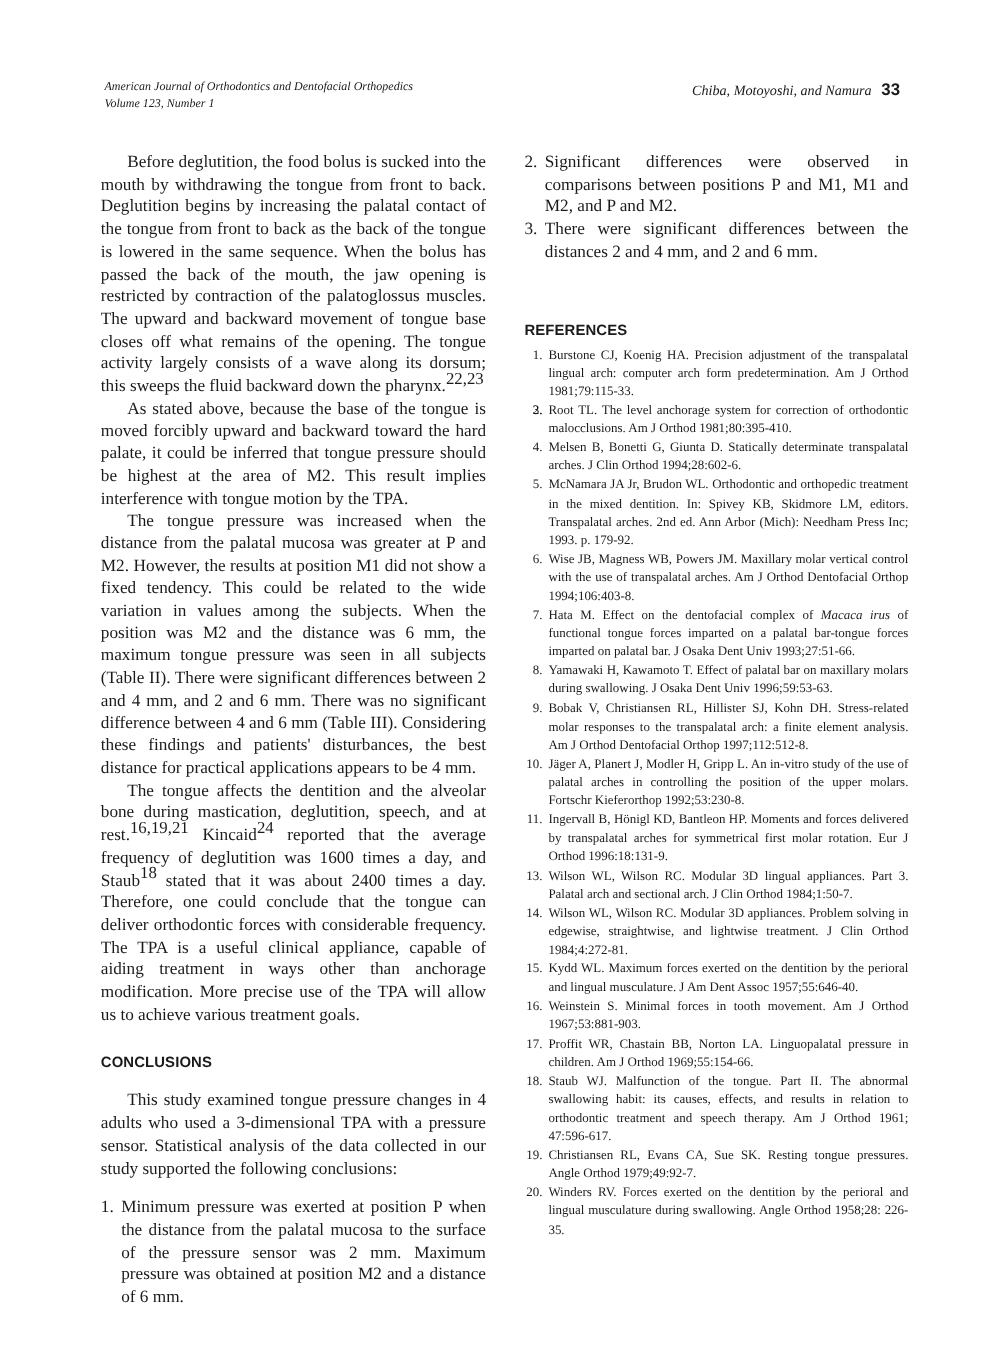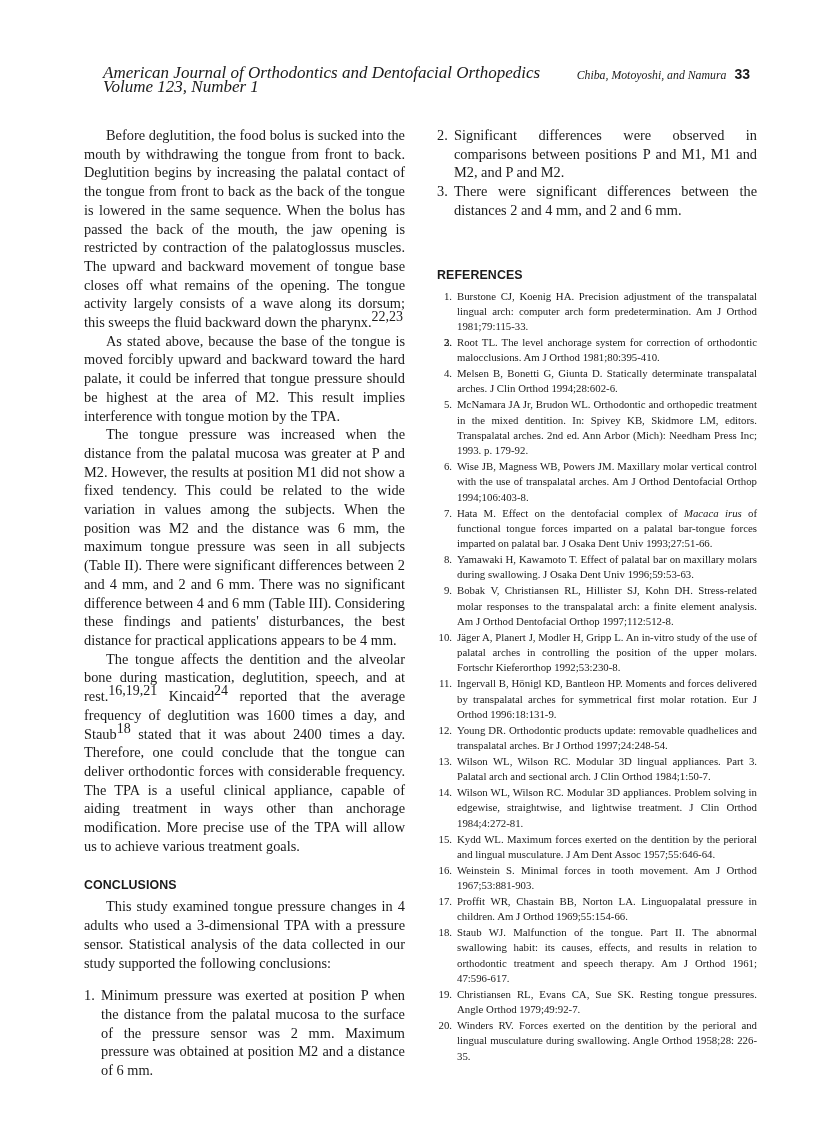--- a/index.html
+++ b/index.html
@@ -1,28 +1,28 @@
 <!DOCTYPE html>
 <html><head>
 <meta charset="utf-8">
 <style>
   html,body{margin:0;padding:0;background:#fff;}
   body{width:838px;height:1122px;position:relative;overflow:hidden;color:#1a1a1a;
        font-family:"Liberation Serif","DejaVu Serif",serif;}
-  .hdr-left{position:absolute;left:103px;top:66px;font-style:italic;font-size:17px;line-height:14px;}
+  .hdr-left{position:absolute;left:87px;top:66px;font-style:italic;font-size:10px;line-height:14px;}
   .hdr-right{position:absolute;right:88px;top:66px;font-size:11.8px;}
   .hdr-right .auth{font-style:italic;}
   .hdr-right .pg{font-family:"Liberation Sans",sans-serif;font-weight:bold;margin-left:8px;font-size:14px;}
   .col{position:absolute;top:126px;}
   .left{left:84px;width:321px;}
   .right{left:437px;width:320px;}
   .body p{margin:0;font-size:14.35px;line-height:18.7px;text-align:justify;text-indent:22px;}
   sup{font-size:14px;line-height:0;margin-top:32px;}
   h2{font-family:"Liberation Sans",sans-serif;font-size:12.4px;font-weight:bold;margin:0;letter-spacing:0.1px;}
-  .h-concl{margin-top:23px;margin-bottom:5px;}
+  .h-concl{margin-top:23px;margin-bottom:16px;}
   .concl-list{list-style:none;margin:0;padding:0;}
   .concl-list li{position:relative;padding-left:17px;font-size:14.35px;line-height:18.7px;text-align:justify;}
   .concl-list li .n{position:absolute;left:0;top:0;}
   .left .concl-list{margin-top:14px;}
   .h-ref{margin-top:48px;margin-bottom:7px;}
   .refs{list-style:none;margin:0;padding:0;}
   .refs li{position:relative;padding-left:20px;font-size:10.8px;line-height:15.3px;text-align:justify;margin-bottom:0.6px;}
   .refs li .n{position:absolute;left:0;top:0;width:15px;text-align:right;}
   .it{font-style:italic;}
 </style>
@@ -62,23 +62,22 @@
     <li><span class="n">2.</span></li>
     <li><span class="n">3.</span><span>Root TL. The level anchorage system for correction of orthodontic malocclusions. Am J Orthod 1981;80:395-410.</span></li>
     <li><span class="n">4.</span><span>Melsen B, Bonetti G, Giunta D. Statically determinate transpalatal arches. J Clin Orthod 1994;28:602-6.</span></li>
     <li><span class="n">5.</span><span>McNamara JA Jr, Brudon WL. Orthodontic and orthopedic treatment in the mixed dentition. In: Spivey KB, Skidmore LM, editors. Transpalatal arches. 2nd ed. Ann Arbor (Mich): Needham Press Inc; 1993. p. 179-92.</span></li>
     <li><span class="n">6.</span><span>Wise JB, Magness WB, Powers JM. Maxillary molar vertical control with the use of transpalatal arches. Am J Orthod Dentofacial Orthop 1994;106:403-8.</span></li>
     <li><span class="n">7.</span><span>Hata M. Effect on the dentofacial complex of </span><span class="it">Macaca irus</span><span> of functional tongue forces imparted on a palatal bar-tongue forces imparted on palatal bar. J Osaka Dent Univ 1993;27:51-66.</span></li>
     <li><span class="n">8.</span><span>Yamawaki H, Kawamoto T. Effect of palatal bar on maxillary molars during swallowing. J Osaka Dent Univ 1996;59:53-63.</span></li>
     <li><span class="n">9.</span><span>Bobak V, Christiansen RL, Hillister SJ, Kohn DH. Stress-related molar responses to the transpalatal arch: a finite element analysis. Am J Orthod Dentofacial Orthop 1997;112:512-8.</span></li>
     <li><span class="n">10.</span><span>Jäger A, Planert J, Modler H, Gripp L. An in-vitro study of the use of palatal arches in controlling the position of the upper molars. Fortschr Kieferorthop 1992;53:230-8.</span></li>
     <li><span class="n">11.</span><span>Ingervall B, Hönigl KD, Bantleon HP. Moments and forces delivered by transpalatal arches for symmetrical first molar rotation. Eur J Orthod 1996:18:131-9.</span></li>
-    <li><span class="n">12.</span><span>Young DR. Orthodontic products update: removable quadhelices and transpalatal arches. Br J Orthod 1997;24:248-54.</span></li>
     <li><span class="n">13.</span><span>Wilson WL, Wilson RC. Modular 3D lingual appliances. Part 3. Palatal arch and sectional arch. J Clin Orthod 1984;1:50-7.</span></li>
     <li><span class="n">14.</span><span>Wilson WL, Wilson RC. Modular 3D appliances. Problem solving in edgewise, straightwise, and lightwise treatment. J Clin Orthod 1984;4:272-81.</span></li>
-    <li><span class="n">15.</span><span>Kydd WL. Maximum forces exerted on the dentition by the perioral and lingual musculature. J Am Dent Assoc 1957;55:646-64.</span></li>
+    <li><span class="n">15.</span><span>Kydd WL. Maximum forces exerted on the dentition by the perioral and lingual musculature. J Am Dent Assoc 1957;55:646-40.</span></li>
     <li><span class="n">16.</span><span>Weinstein S. Minimal forces in tooth movement. Am J Orthod 1967;53:881-903.</span></li>
     <li><span class="n">17.</span><span>Proffit WR, Chastain BB, Norton LA. Linguopalatal pressure in children. Am J Orthod 1969;55:154-66.</span></li>
     <li><span class="n">18.</span><span>Staub WJ. Malfunction of the tongue. Part II. The abnormal swallowing habit: its causes, effects, and results in relation to orthodontic treatment and speech therapy. Am J Orthod 1961; 47:596-617.</span></li>
     <li><span class="n">19.</span><span>Christiansen RL, Evans CA, Sue SK. Resting tongue pressures. Angle Orthod 1979;49:92-7.</span></li>
     <li><span class="n">20.</span><span>Winders RV. Forces exerted on the dentition by the perioral and lingual musculature during swallowing. Angle Orthod 1958;28: 226-35.</span></li>
   </ol>
 </div>
 
 </body></html>

